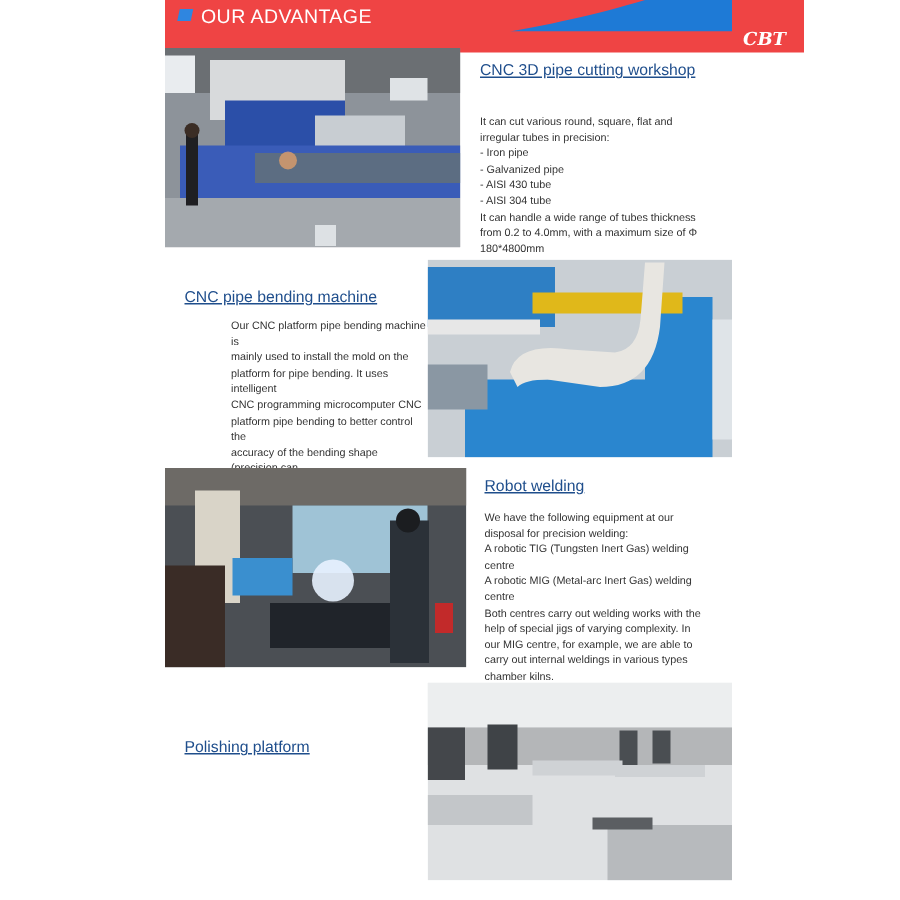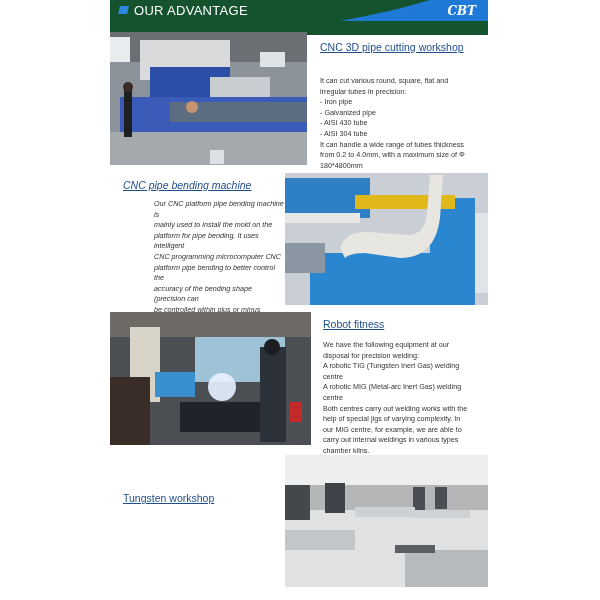--- a/index.html
+++ b/index.html
@@ -1,22 +1,22 @@
 <!DOCTYPE html>
 <html><head>
 <meta charset="utf-8">
 <style>
   html, body { margin:0; padding:0; background:#ffffff; }
   body { width:600px; height:600px; position:relative; overflow:hidden; font-family:"Liberation Sans", sans-serif; }
   .abs { position:absolute; }
-  .header { left:110px; top:0; width:378px; height:35px; background:#14532d; overflow:hidden; }
+  .header { left:110px; top:0; width:378px; height:35px; background:#ef4444; overflow:hidden;padding-left:48px; }
   .header .swoosh { position:absolute; left:0; top:0; width:378px; height:21px; }
   .header .sq { position:absolute; left:9px; top:6px; width:9px; height:8px; background:#2f86e0; transform:skewX(-12deg); }
   .header .title { position:absolute; left:24px; top:2px; color:#ffffff; font-size:13px; letter-spacing:0.3px; line-height:17px; }
-  .header .logo { position:absolute; right:12px; top:3px; color:#ffffff; font-size:12px; font-style:italic; font-weight:bold; font-family:"DejaVu Serif", serif; line-height:16px; }
+  .header .logo { position:absolute; right:12px; top:18px; color:#ffffff; font-size:12px; font-style:italic; font-weight:bold; font-family:"DejaVu Serif", serif; line-height:16px; }
   .photo { overflow:hidden; }
   .photo svg { display:block; width:100%; height:100%; }
   .h { color:#1f4e8c; font-size:10.5px; text-decoration:underline; margin:0; line-height:13px; font-weight:normal; }
   .p { color:#333333; font-size:7.2px; line-height:10.6px; margin:0; white-space:pre-line; }
 </style>
 </head>
 <body>
 
 <div class="abs header">
   <svg class="swoosh" viewBox="0 0 378 21" preserveAspectRatio="none">
@@ -51,21 +51,21 @@
 irregular tubes in precision:
 - Iron pipe
 - Galvanized pipe
 - AISI 430 tube
 - AISI 304 tube
 It can handle a wide range of tubes thickness
 from 0.2 to 4.0mm, with a maximum size of Φ
 180*4800mm</p>
 </div>
 
-<div class="abs" style="left:123px;top:179px;width:162px;font-style:italic;">
+<div class="abs" style="left:123px;top:192px;width:162px;">
   <h3 class="h">CNC pipe bending machine</h3>
   <p class="p" style="margin-top:7px;margin-left:31px;">Our CNC platform pipe bending machine is
 mainly used to install the mold on the
 platform for pipe bending. It uses intelligent
 CNC programming microcomputer CNC
 platform pipe bending to better control the
 accuracy of the bending shape (precision can
 be controlled within plus or minus 1.0mm);
 Mainly for furniture manufacturing, fitness
 equipment, pipelines, auto parts.
@@ -95,36 +95,36 @@
     <rect x="45" y="60" width="40" height="25" fill="#3a8fcf"></rect>
     <rect x="0" y="65" width="40" height="68" fill="#3a2c26"></rect>
     <rect x="70" y="90" width="80" height="30" fill="#20242a"></rect>
     <circle cx="112" cy="75" r="14" fill="#e8f2ff" opacity="0.9"></circle>
     <rect x="150" y="35" width="26" height="95" fill="#2b3138"></rect>
     <circle cx="162" cy="35" r="8" fill="#1b1d20"></circle>
     <rect x="180" y="90" width="12" height="20" fill="#c22a2a"></rect>
   </svg>
 </div>
 <div class="abs" style="left:323px;top:318px;width:167px;">
-  <h3 class="h">Robot fitness</h3>
+  <h3 class="h">Robot welding</h3>
   <p class="p" style="margin-top:9px;">We have the following equipment at our
 disposal for precision welding:
 A robotic TIG (Tungsten Inert Gas) welding
 centre
 A robotic MIG (Metal-arc Inert Gas) welding
 centre
 Both centres carry out welding works with the
 help of special jigs of varying complexity. In
 our MIG centre, for example, we are able to
 carry out internal weldings in various types
 chamber kilns.</p>
 </div>
 
 <div class="abs" style="left:123px;top:492px;width:162px;">
-  <h3 class="h">Tungsten workshop</h3>
+  <h3 class="h">Polishing platform</h3>
 </div>
 <div class="abs photo" style="left:285px;top:455px;width:203px;height:132px;">
   <svg viewBox="0 0 203 132" preserveAspectRatio="none">
     <rect width="203" height="132" fill="#dfe1e3"></rect>
     <rect width="203" height="30" fill="#eceeef"></rect>
     <rect x="0" y="30" width="203" height="25" fill="#b4b6b8"></rect>
     <rect x="0" y="30" width="25" height="35" fill="#44474b"></rect>
     <rect x="40" y="28" width="20" height="30" fill="#3f4347"></rect>
     <rect x="128" y="32" width="12" height="28" fill="#4a4e52"></rect>
     <rect x="150" y="32" width="12" height="22" fill="#4a4e52"></rect>

